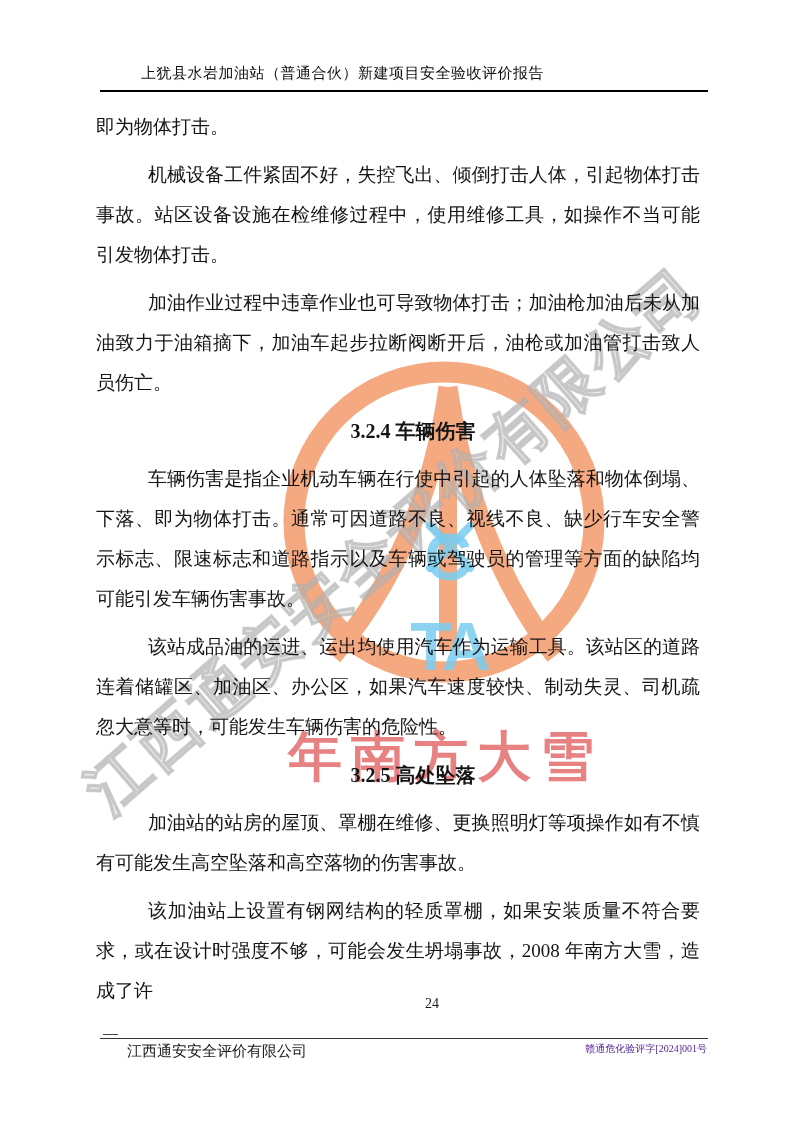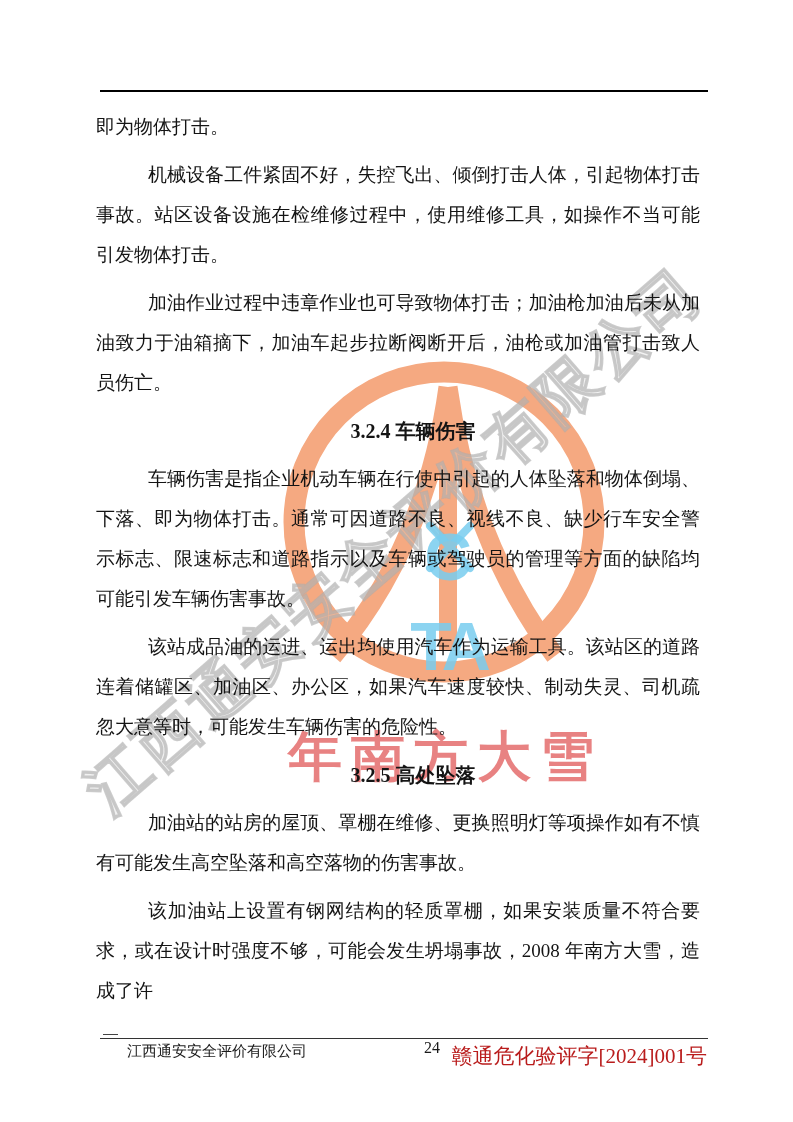--- a/index.html
+++ b/index.html
@@ -20,22 +20,22 @@
     font-size:19px;line-height:40px;text-align:justify;z-index:5;
   }
   .body-text p,.body-text h3{margin:8px;padding:0;}
   .para{font-weight:normal;}
   .para.indent{text-indent:52px;}
   .heading{font-size:20px;font-weight:bold;margin-left:38px !important;text-align:center;}
   
   .footer-note-rule{position:absolute;left:103px;top:1034px;width:15px;height:1px;background:#444;}
   .footer-rule{position:absolute;left:100px;top:1038px;width:608px;height:1px;background:#333;}
   .footer-company{position:absolute;left:127px;top:1042px;font-size:15px;color:#1a1a1a;}
-  .footer-page{position:absolute;left:412px;top:1039px;width:40px;text-align:center;font-size:16px;color:#1a1a1a;}
-  .footer-doc{position:absolute;right:86px;top:1042px;font-size:21px;color:#b91c1c;white-space:nowrap;}
+  .footer-page{position:absolute;left:412px;top:996px;width:40px;text-align:center;font-size:14px;color:#1a1a1a;}
+  .footer-doc{position:absolute;right:86px;top:1042px;font-size:10px;color:#4c1d95;white-space:nowrap;}
   
   .wm-orange-logo{position:absolute;left:283px;top:361px;z-index:1;}
   .wm-gray{
     position:absolute;left:95px;top:763px;z-index:1;white-space:nowrap;
     font-size:62px;line-height:74px;letter-spacing:4px;font-weight:bold;
     color:rgba(205,205,205,0.28);
     -webkit-text-stroke:1.5px rgba(172,172,172,0.6);
     transform:rotate(-41deg);transform-origin:0 50%;
     font-family:"Liberation Serif","DejaVu Serif",serif;
   }
@@ -62,20 +62,21 @@
   <div class="wm-gray">江西通安安全评价有限公司</div>
 
   <svg class="wm-blue-logo" width="100" height="165" viewBox="0 0 100 165" aria-hidden="true">
     <text x="50" y="62" text-anchor="middle" font-size="66" font-weight="bold" font-family="Liberation Sans, sans-serif" fill="rgba(120,205,238,0.85)">C</text>
     <path d="M32 8 L72 50 M72 8 L32 50" fill="none" stroke="rgba(120,205,238,0.85)" stroke-width="8" stroke-linecap="round"></path>
     <text x="50" y="152" text-anchor="middle" font-size="68" font-weight="bold" letter-spacing="-5" font-family="Liberation Sans, sans-serif" fill="rgba(120,205,238,0.85)">TA</text>
   </svg>
 
   <div class="wm-red">年南方大雪</div>
 
+  <div class="header-title">上犹县水岩加油站（普通合伙）新建项目安全验收评价报告</div>
   <div class="header-rule"></div>
 
   <div class="body-text">
       <p class="para">即为物体打击。</p>
       <p class="para indent">机械设备工件紧固不好，失控飞出、倾倒打击人体，引起物体打击事故。站区设备设施在检维修过程中，使用维修工具，如操作不当可能引发物体打击。</p>
       <p class="para indent">加油作业过程中违章作业也可导致物体打击；加油枪加油后未从加油致力于油箱摘下，加油车起步拉断阀断开后，油枪或加油管打击致人员伤亡。</p>
       <h3 class="heading">3.2.4 车辆伤害</h3>
       <p class="para indent">车辆伤害是指企业机动车辆在行使中引起的人体坠落和物体倒塌、下落、即为物体打击。通常可因道路不良、视线不良、缺少行车安全警示标志、限速标志和道路指示以及车辆或驾驶员的管理等方面的缺陷均可能引发车辆伤害事故。</p>
       <p class="para indent">该站成品油的运进、运出均使用汽车作为运输工具。该站区的道路连着储罐区、加油区、办公区，如果汽车速度较快、制动失灵、司机疏忽大意等时，可能发生车辆伤害的危险性。</p>
       <h3 class="heading">3.2.5 高处坠落</h3>

